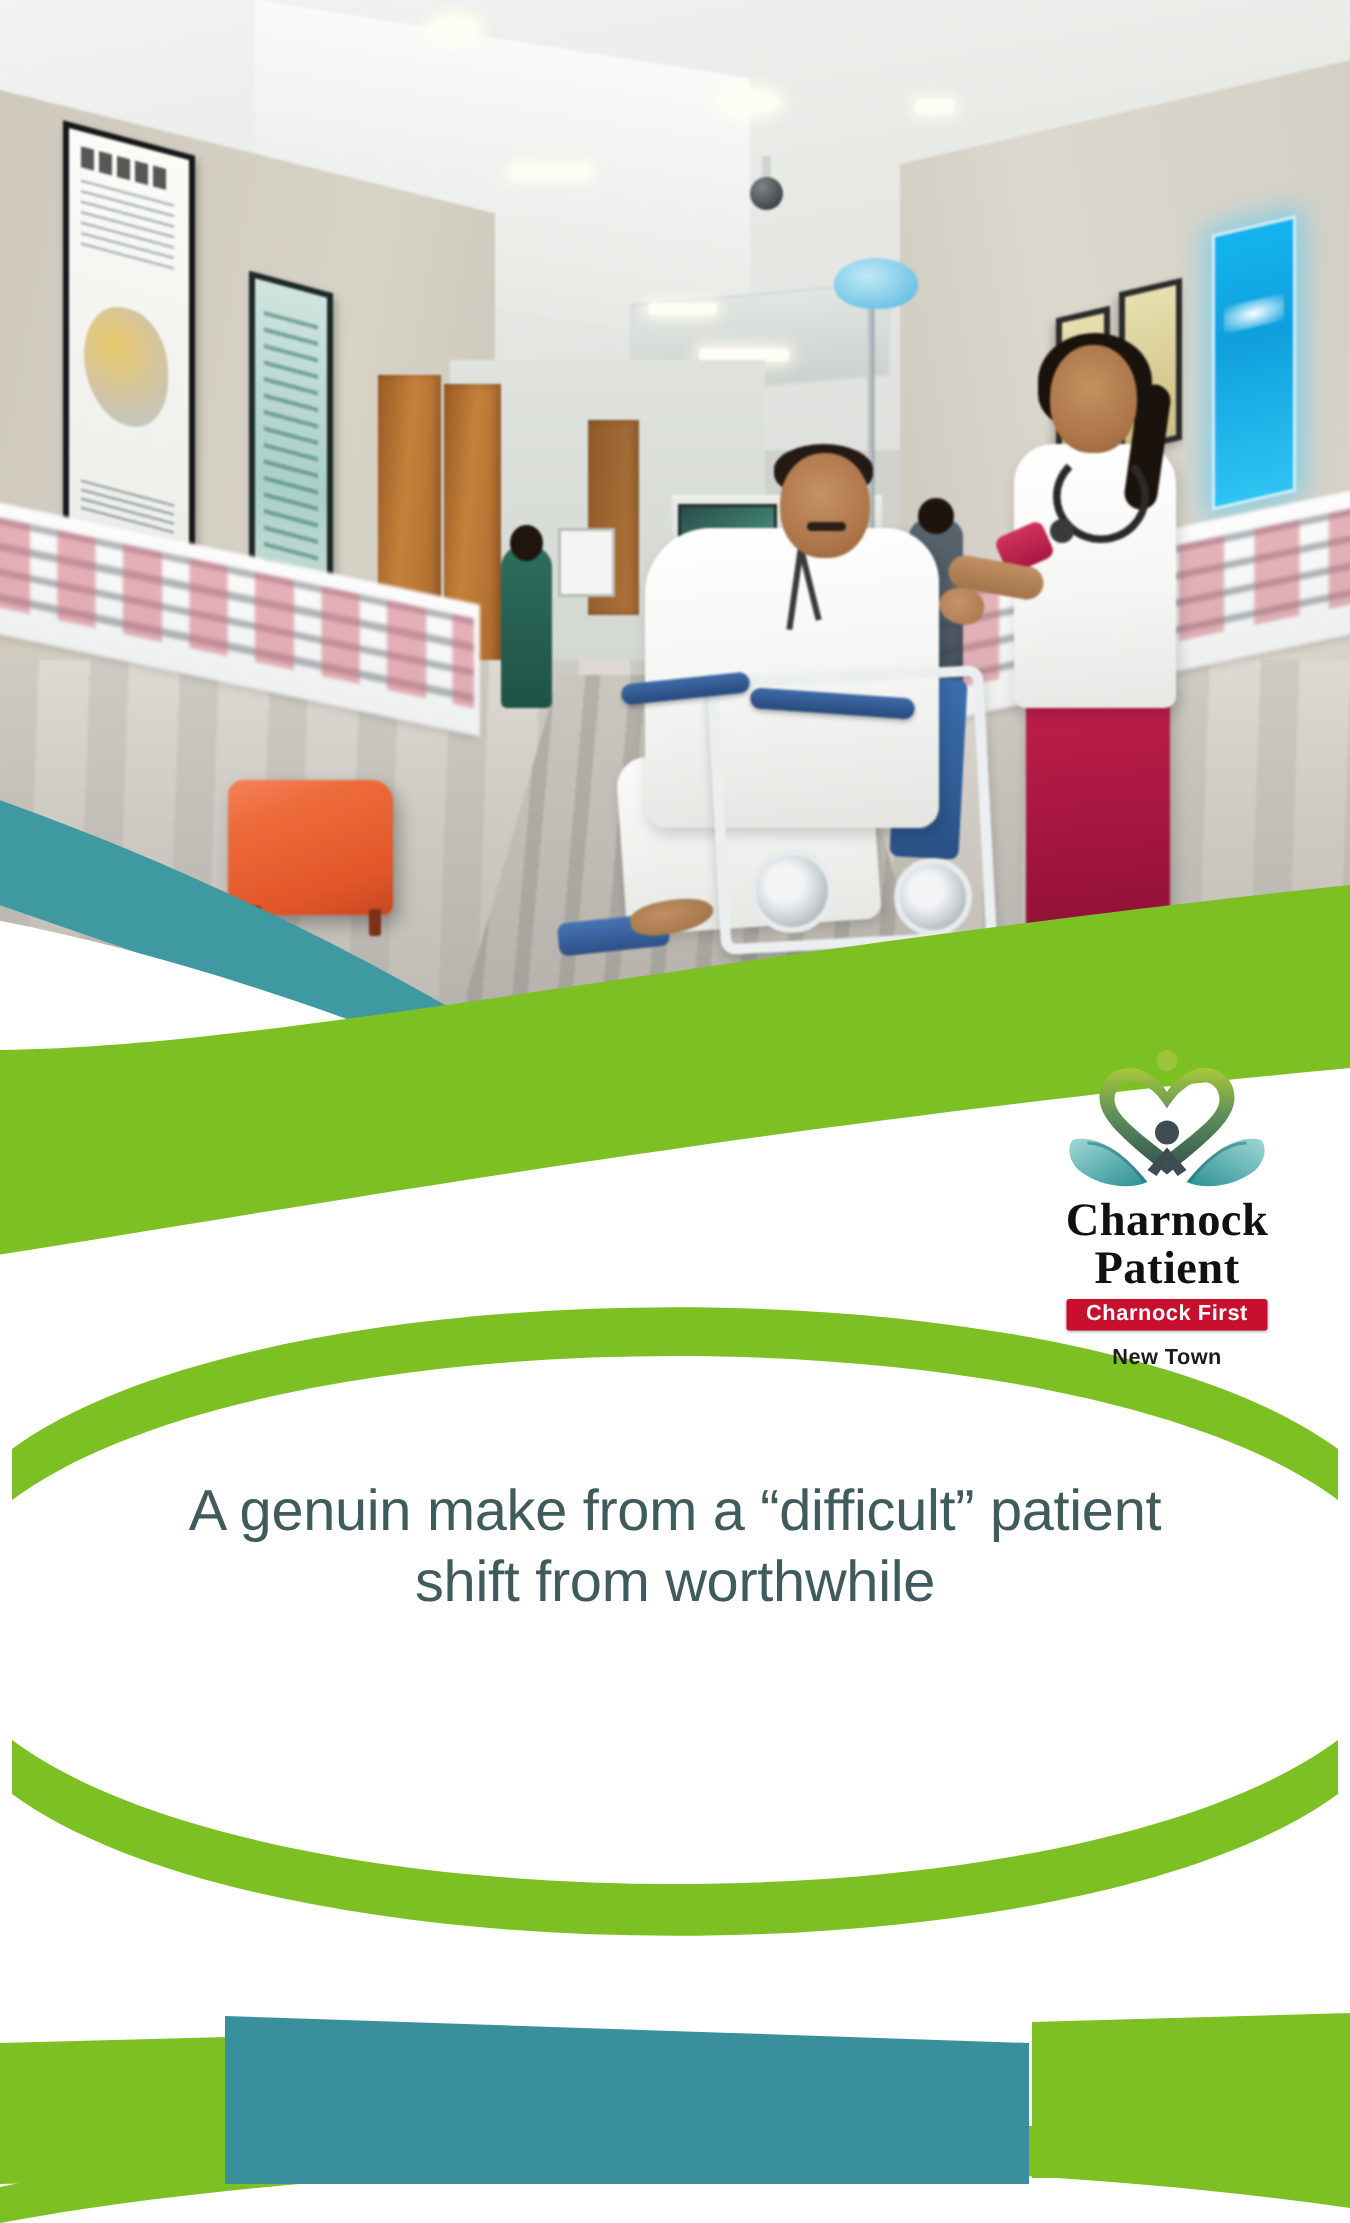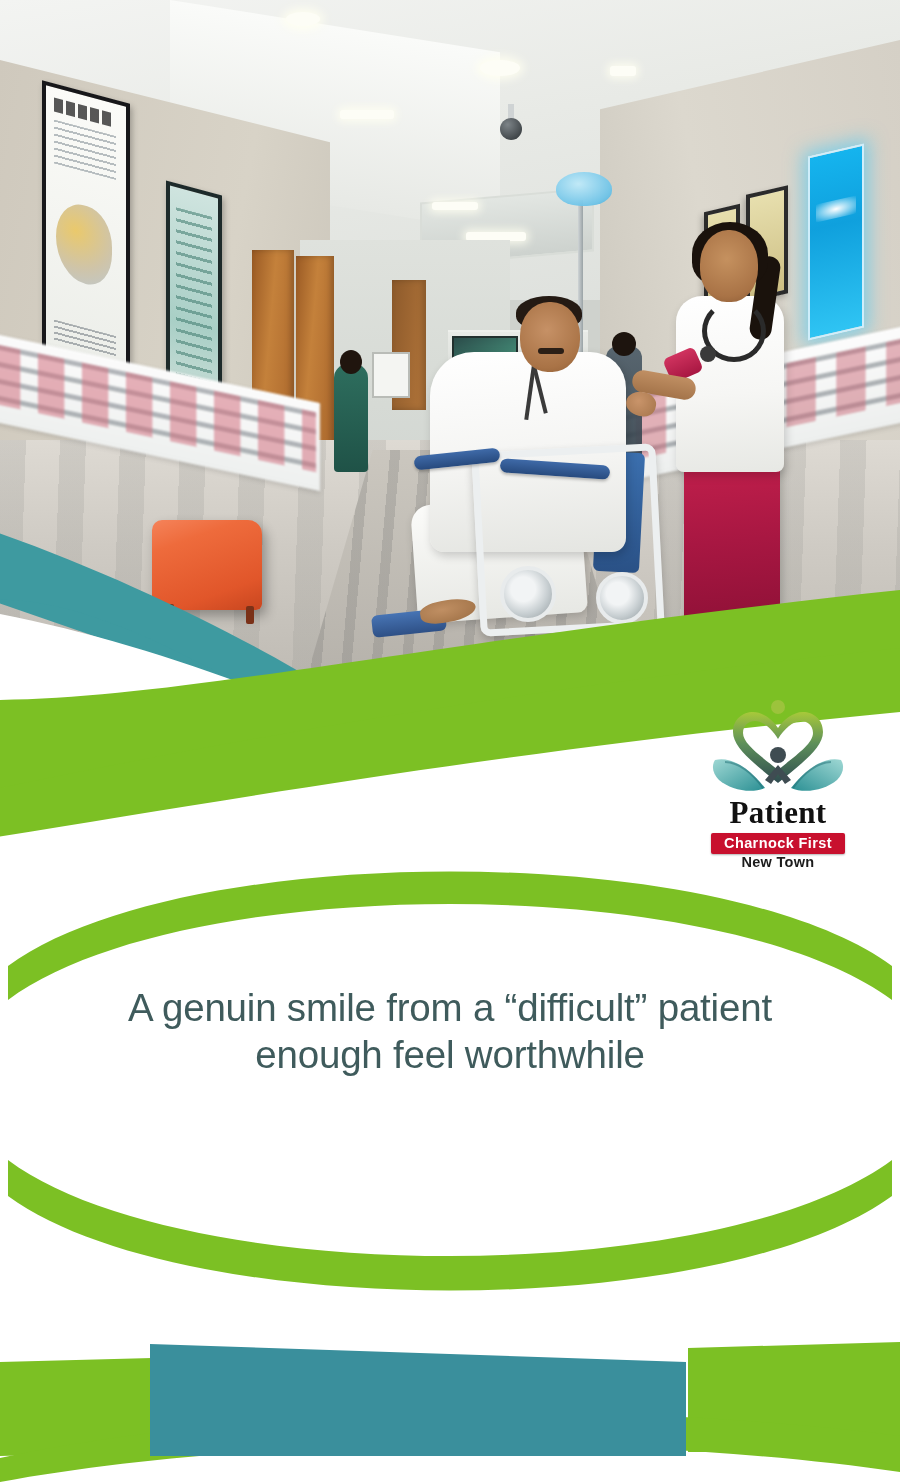--- a/index.html
+++ b/index.html
@@ -439,21 +439,21 @@
     letter-spacing: .4px;
     padding: 2px 13px 3px 13px;
     margin-top: 5px;
     border-radius: 2px;
     box-shadow: 0 1px 2px rgba(0,0,0,.3);
   }
   .logo-sub {
     font-size: 14.5px;
     font-weight: 700;
     color: #1c1c1c;
-    margin-top: 0;
+    margin-top: 10px;
     letter-spacing: .3px;
   }
 
   
   .quote {
     position: absolute;
     left: 48px; top: 985px;
     width: 804px;
     text-align: center;
     color: #3f5b5c;
@@ -636,24 +636,25 @@
                C 69 31 60 23 52 23 C 46 23 40 27 40 35 C 40 46 58 58 75 72 Z" fill="url(#heartGrad)"></path>
 
       <circle cx="75" cy="57" r="8" fill="#3f4c52"></circle>
       <path d="M75 67 L 62 82 L 68 86 L 75 76 L 82 86 L 88 82 Z" fill="#3f4c52"></path>
 
       <path d="M12 62 C 28 58 46 70 62 90 C 48 96 28 92 16 82 C 10 76 8 68 12 62 Z" fill="url(#handGradL)"></path>
       <path d="M138 62 C 122 58 104 70 88 90 C 102 96 122 92 134 82 C 140 76 142 68 138 62 Z" fill="url(#handGradR)"></path>
       <path d="M22 64 C 36 64 50 76 60 90" stroke="#1d6e74" stroke-width="2" fill="none" opacity=".5"></path>
       <path d="M128 64 C 114 64 100 76 90 90" stroke="#1d6e74" stroke-width="2" fill="none" opacity=".5"></path>
     </svg>
+    <div class="logo-name">Charnock</div>
     <div class="logo-name">Patient</div>
     <div class="logo-badge">Charnock First</div>
     <div class="logo-sub">New Town</div>
   </div>
 
   <div class="quote">
-    <span class="quote-line">A genuin smile from a “difficult” patient</span>
-    <span class="quote-line">enough feel worthwhile</span>
+    <span class="quote-line">A genuin make from a “difficult” patient</span>
+    <span class="quote-line">shift from worthwhile</span>
   </div>
 
 
 </div>
 
 </body></html>

